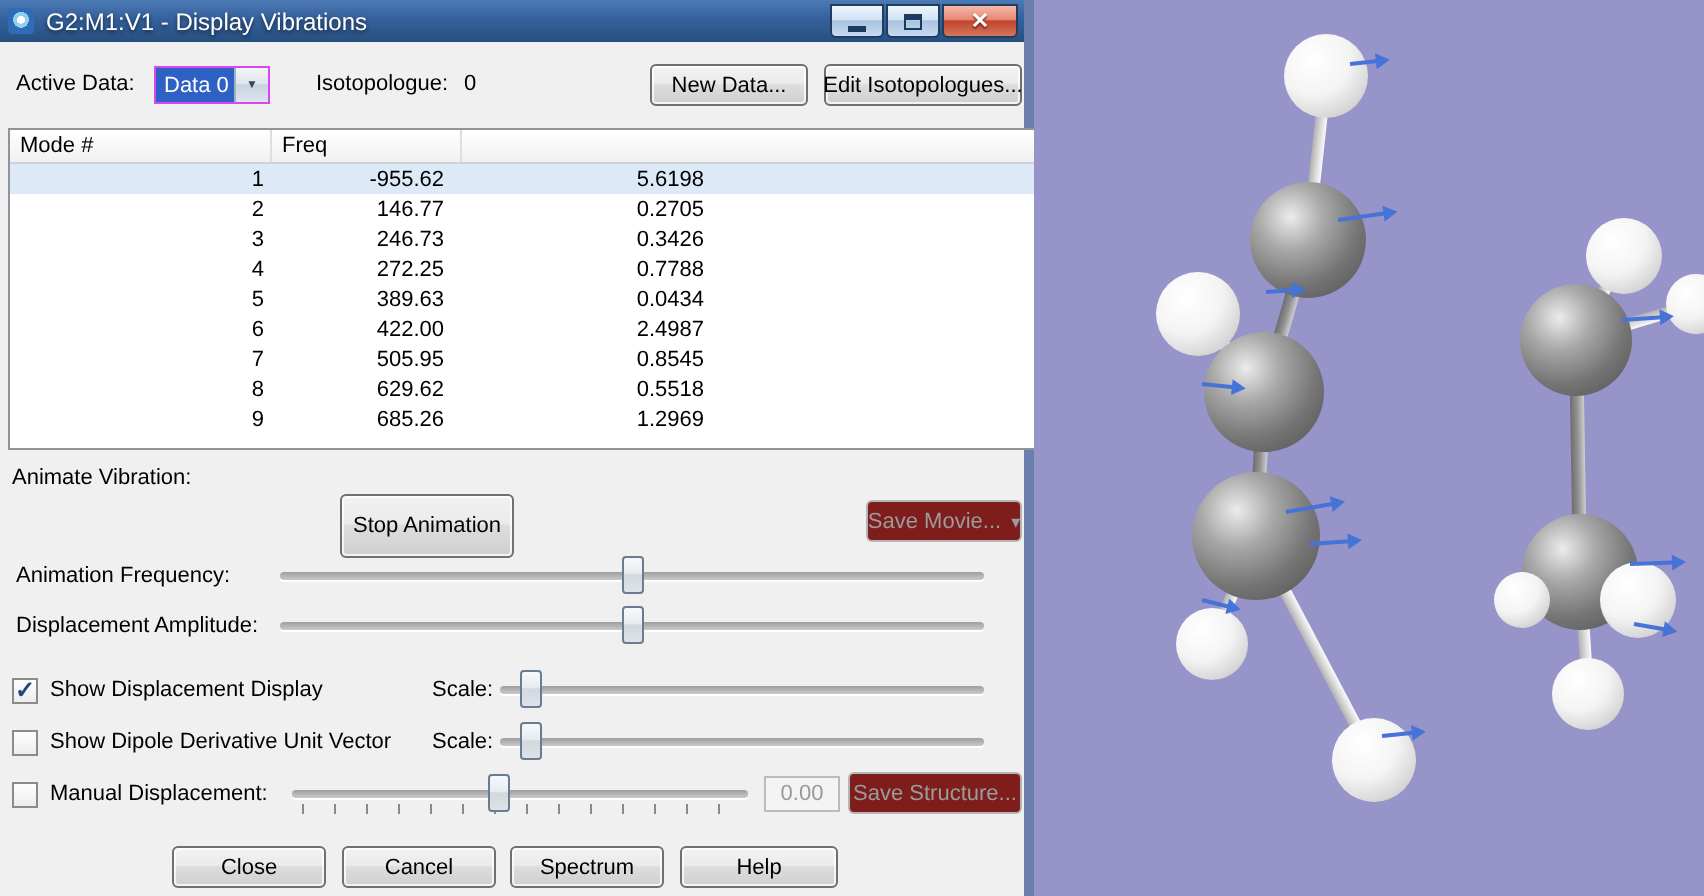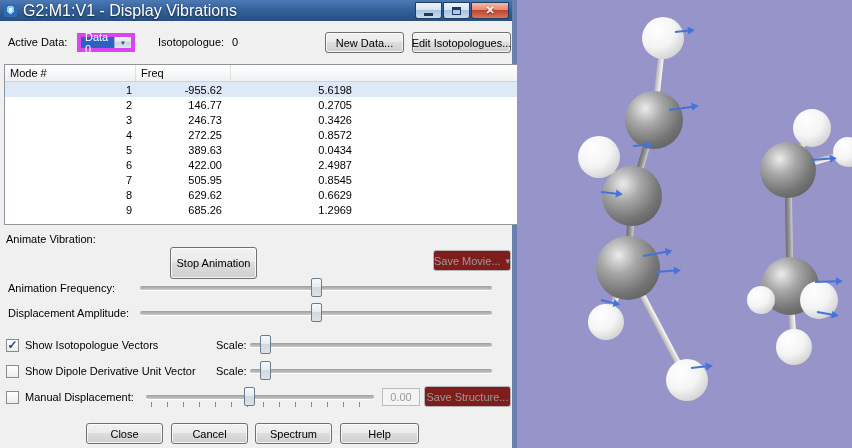--- a/index.html
+++ b/index.html
@@ -11,21 +11,21 @@
   }
 
   
   .window { position:absolute; left:0; top:0; width:517px; height:448px;
     background:#f0f0f0; border-right:5px solid #6b7fae; }
   .titlebar { position:relative; height:21px;
     background:linear-gradient(180deg,#4c7ab5 0%,#35619d 45%,#26507f 100%);
     display:flex; align-items:center; padding:0 4px; }
   .title-icon { width:13px; height:13px; border-radius:2px; flex:none;
     background:radial-gradient(circle at 50% 45%, #ffffff 0 2px, #8fd0f0 2px 4px, #2f6cb5 4px 8px); }
-  .title-text { color:#fff; font-size:16px; margin-left:6px; white-space:nowrap;
+  .title-text { color:#fff; font-size:12px; margin-left:6px; white-space:nowrap;
     text-shadow:0 1px 2px rgba(0,0,0,.6); }
   .win-buttons { position:absolute; top:2px; right:3px; display:flex; }
   .win-btn { width:27px; height:17px; margin-left:1px;
     border:1px solid #223c5e; border-radius:0 0 3px 3px;
     background:linear-gradient(180deg,#eef5fd 0%,#d3e2f4 45%,#a9c3e0 50%,#c8daef 100%);
     display:flex; align-items:center; justify-content:center; }
   .win-btn.close { width:38px; color:#fff; font-size:11px; font-weight:bold;
     text-shadow:0 1px 1px rgba(80,10,0,.7);
     background:linear-gradient(180deg,#f6b8ab 0%,#e78873 45%,#c0452c 50%,#d4765c 100%); }
   .min-glyph { width:9px; height:3px; background:#1c3a5e; margin-top:7px; }
@@ -35,21 +35,21 @@
   .label { position:absolute; height:18px; line-height:18px; white-space:nowrap; color:#000; }
 
   
   .btn { position:absolute; display:flex; align-items:center; justify-content:center;
     border:1px solid #707070; border-radius:3px; color:#000; white-space:nowrap;
     background:linear-gradient(180deg,#f2f2f2 0%,#ebebeb 45%,#dddddd 50%,#cfcfcf 100%);
     box-shadow:inset 0 0 0 1px rgba(255,255,255,.75); }
   .btn.disabled { border-color:#b5b5b5; background:#7f1d1d; box-shadow:none; color:#9b9b9b; }
   .menu-arrow { margin-left:5px; font-size:9px; }
 
-  .combo { position:absolute; display:flex; border:4px solid #d946ef; background:#a16207; }
+  .combo { position:absolute; display:flex; border:1px solid #d946ef; background:#a16207; }
   .combo-value { flex:1; background:#2e61c4; color:#fff; display:flex; align-items:center; padding-left:4px; }
   .combo-btn { width:17px; border-left:1px solid #9eb2c4; display:flex; align-items:center; justify-content:center;
     background:linear-gradient(180deg,#f4f6f8,#dfe5ec 45%,#c8d3de 50%,#dde5ee); }
   .combo-arrow { font-size:6px; color:#39485c; }
 
   .table-panel { position:absolute; background:#fff; border:1px solid #8f939b; }
   .thead { display:flex; height:17px; border-bottom:1px solid #cfd2d6;
     background:linear-gradient(180deg,#ffffff,#f0f1f2); }
   .th { padding:2px 0 0 5px; border-right:1px solid #dcdee1; }
   .th1 { width:131px; } .th2 { width:95px; } .th3 { width:130px; }
@@ -161,21 +161,21 @@
           </div>
           <div class="tr">
             <div class="td td1">3</div>
             <div class="td td2">246.73</div>
             <div class="td td3">0.3426</div>
             <div class="td tdfill"></div>
           </div>
           <div class="tr">
             <div class="td td1">4</div>
             <div class="td td2">272.25</div>
-            <div class="td td3">0.8572</div>
+            <div class="td td3">0.7788</div>
             <div class="td tdfill"></div>
           </div>
           <div class="tr">
             <div class="td td1">5</div>
             <div class="td td2">389.63</div>
             <div class="td td3">0.0434</div>
             <div class="td tdfill"></div>
           </div>
           <div class="tr">
             <div class="td td1">6</div>
@@ -185,21 +185,21 @@
           </div>
           <div class="tr">
             <div class="td td1">7</div>
             <div class="td td2">505.95</div>
             <div class="td td3">0.8545</div>
             <div class="td tdfill"></div>
           </div>
           <div class="tr">
             <div class="td td1">8</div>
             <div class="td td2">629.62</div>
-            <div class="td td3">0.6629</div>
+            <div class="td td3">0.5518</div>
             <div class="td tdfill"></div>
           </div>
           <div class="tr">
             <div class="td td1">9</div>
             <div class="td td2">685.26</div>
             <div class="td td3">1.2969</div>
             <div class="td tdfill"></div>
           </div>
         </div>
       <div class="vscroll">
@@ -230,21 +230,21 @@
 
     <span class="label" style="left:8px;top:283px">Displacement Amplitude:</span>
     <div class="slider" style="left:140px;top:281px;width:352px">
       <div class="track"></div>
       <div class="thumb" style="left: 50%;"></div>
     </div>
 
     <div class="checkbox checked" style="left:6px;top:318px">
       <span class="check">✓</span>
     </div>
-    <span class="label" style="left:25px;top:315px">Show Isotopologue Vectors</span>
+    <span class="label" style="left:25px;top:315px">Show Displacement Display</span>
     <span class="label" style="left:216px;top:315px">Scale:</span>
     <div class="slider" style="left:250px;top:313px;width:242px">
       <div class="track"></div>
       <div class="thumb" style="left: 6%;"></div>
     </div>
 
     <div class="checkbox" style="left:6px;top:344px">
       <span class="check"></span>
     </div>
     <span class="label" style="left:25px;top:341px">Show Dipole Derivative Unit Vector</span>

